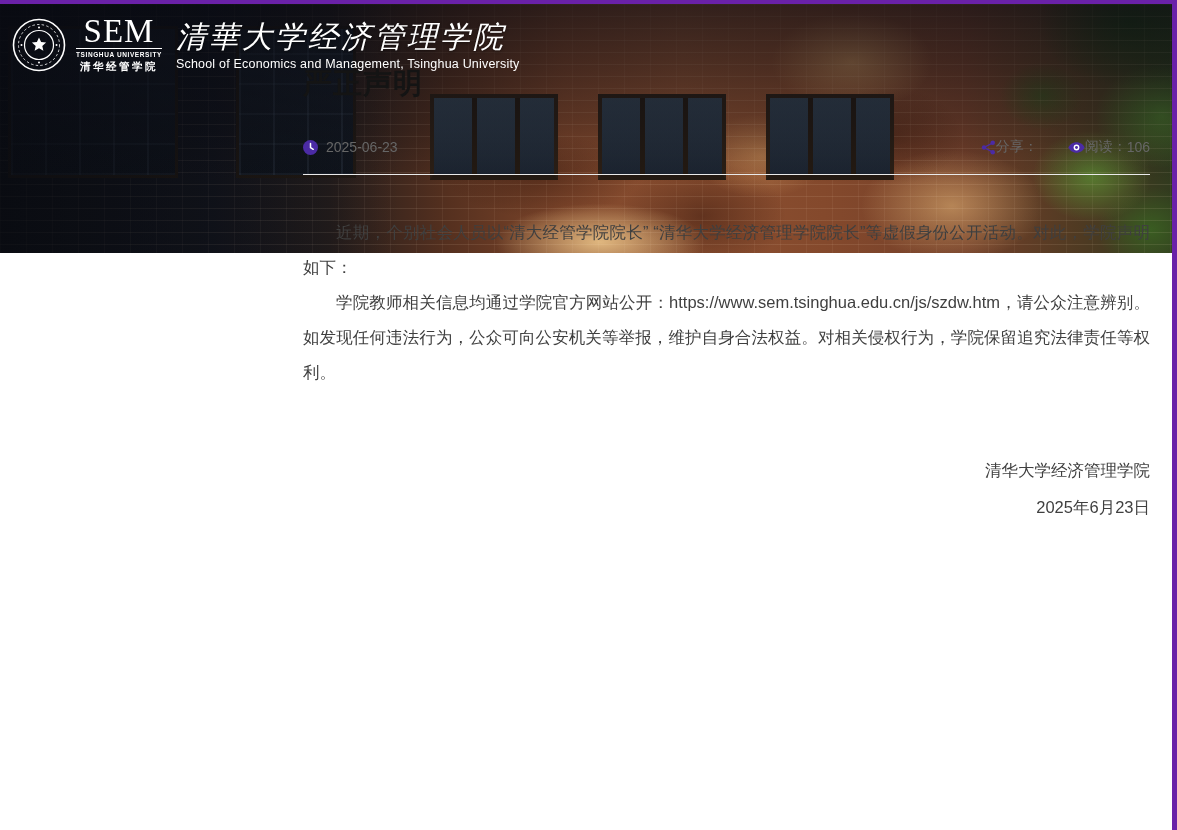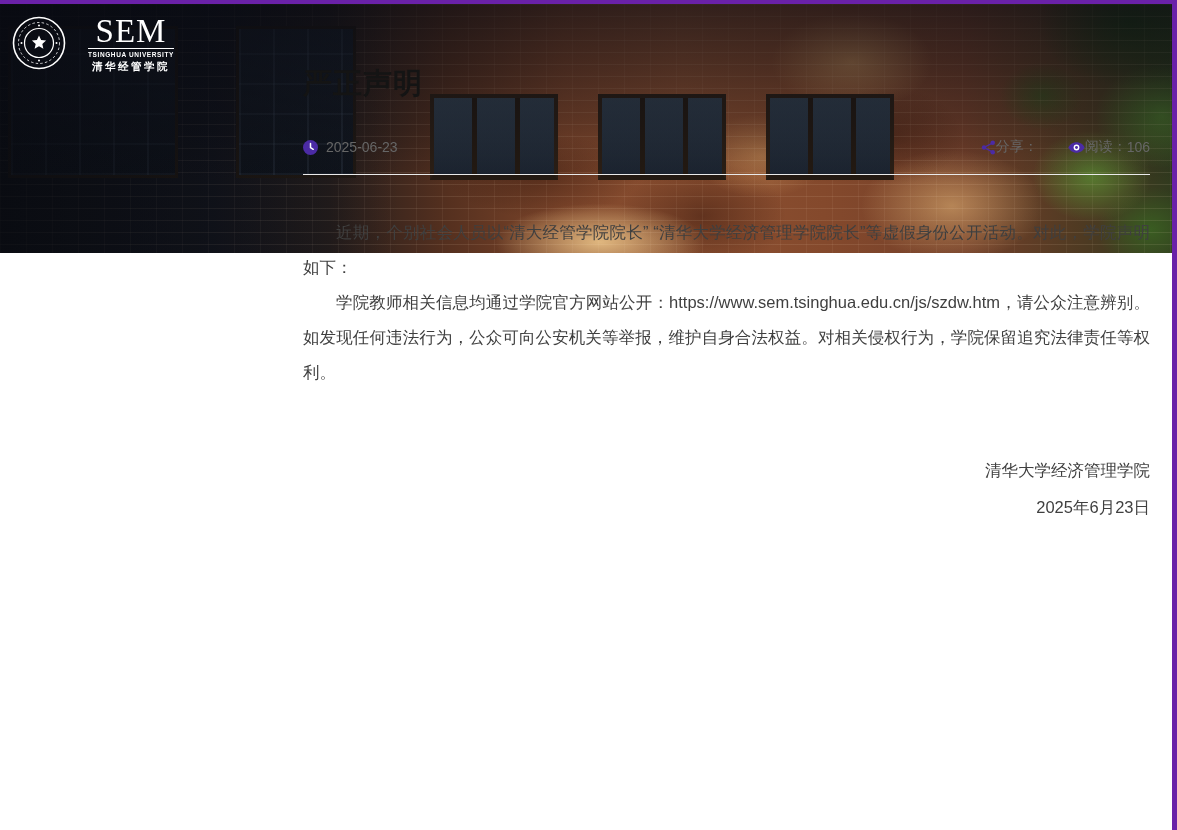--- a/index.html
+++ b/index.html
@@ -79,21 +79,21 @@
     background: linear-gradient(90deg, rgba(8,10,16,.8), rgba(8,10,16,.3) 65%, rgba(8,10,16,0));
   }
   .hero-shade {
     position: absolute; inset: 0; pointer-events: none;
     background: linear-gradient(180deg, rgba(8,10,18,.68) 0%, rgba(8,10,18,.30) 46%, rgba(8,10,18,0) 72%);
   }
 
   
   .logo {
     position: absolute; left: 12px; top: 12px; z-index: 5;
-    display: flex; align-items: flex-start; cursor: pointer; gap: 12px;
+    display: flex; align-items: center; cursor: pointer;
   }
   .emblem { width: 54px; height: 54px; flex: 0 0 auto; }
   .sem-block { margin-left: 10px; text-align: center; color: #fff; }
   .sem-acronym {
     font-family: "Liberation Serif", serif;
     font-size: 33px; line-height: .92; letter-spacing: 1px; font-weight: 500;
   }
   .sem-sub1 {
     font-size: 6.5px; letter-spacing: .6px; font-weight: bold;
     border-top: 1px solid #fff; padding-top: 2px; margin-top: 2px; white-space: nowrap;
@@ -169,20 +169,24 @@
       <path d="M27 19.5l2.1 4.6 5 .5-3.8 3.3 1.1 4.9-4.4-2.6-4.4 2.6 1.1-4.9-3.8-3.3 5-.5z" fill="#fff"></path>
       <circle cx="27" cy="9.5" r="1" fill="#fff"></circle>
       <circle cx="27" cy="44.5" r="1" fill="#fff"></circle>
       <circle cx="9.5" cy="27" r="1" fill="#fff"></circle>
       <circle cx="44.5" cy="27" r="1" fill="#fff"></circle>
     </svg>
     <div class="sem-block">
       <div class="sem-acronym">SEM</div>
       <div class="sem-sub1">TSINGHUA UNIVERSITY</div>
       <div class="sem-sub2">清华经管学院</div>
+    </div>
+    <div class="name-block">
+      <div class="cn-name">清華大学经济管理学院</div>
+      <div class="en-name">School of Economics and Management, Tsinghua University</div>
     </div>
   </div>
 
 </header>
 
 <main class="article">
   <h1 class="article-title">严正声明</h1>
 
   <div class="meta">
     <div class="meta-left meta-group">

